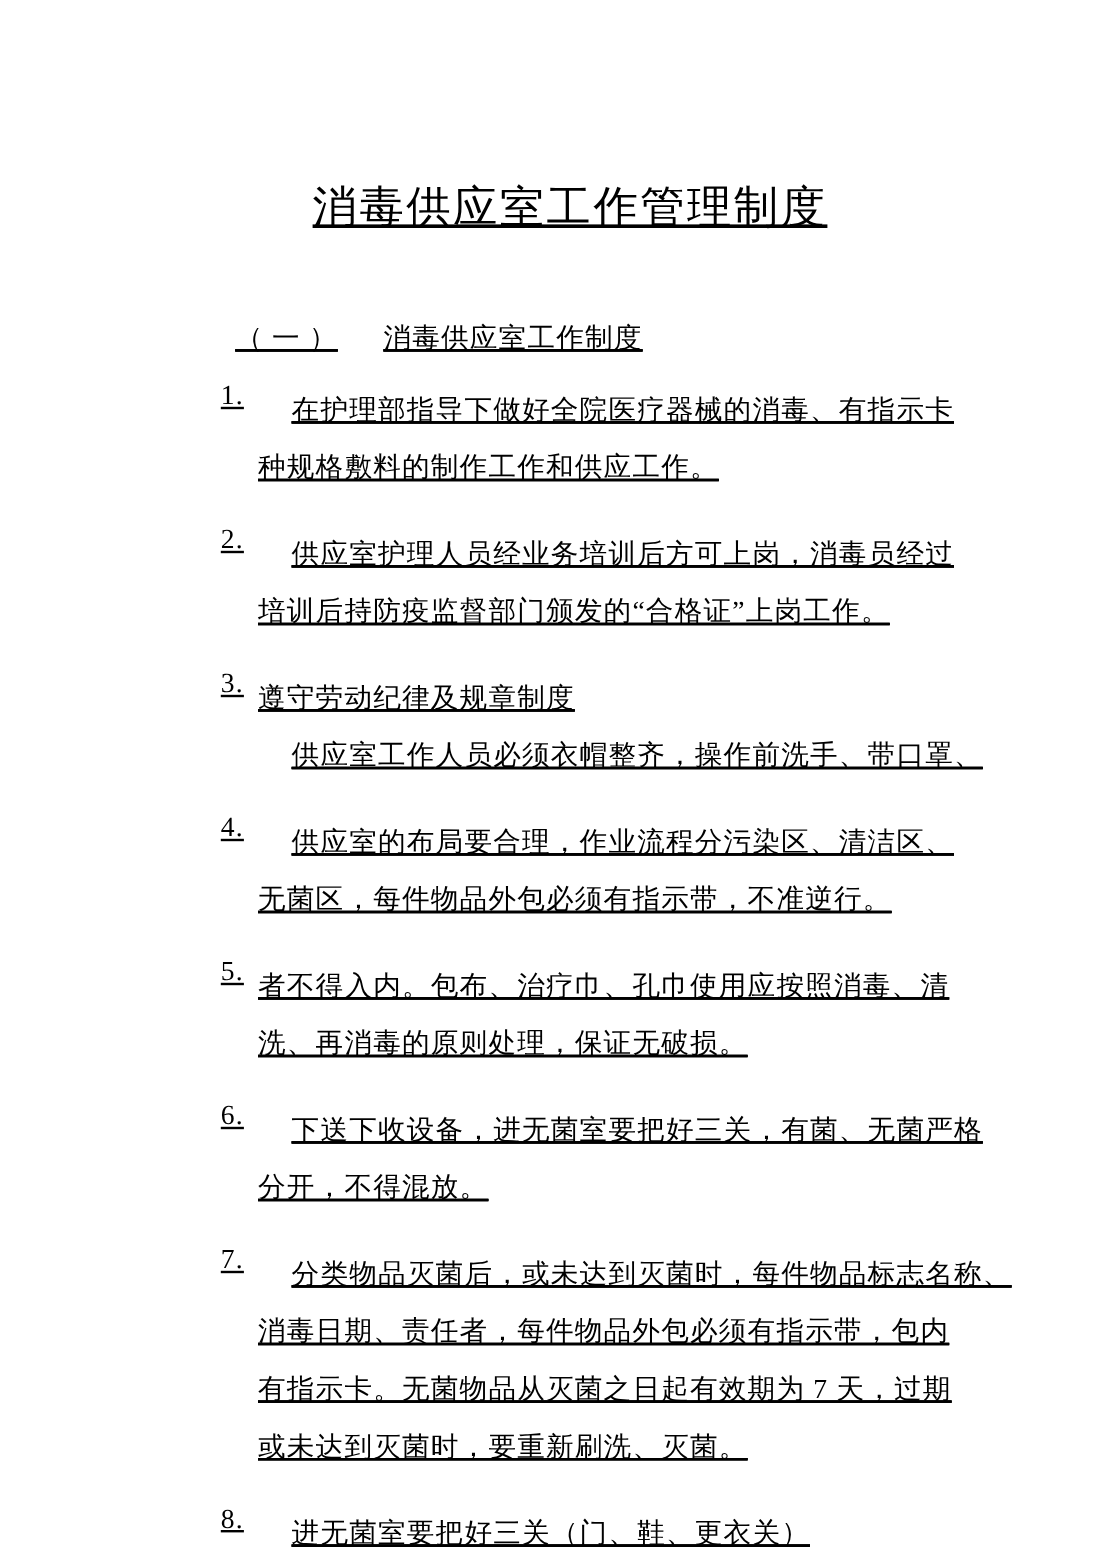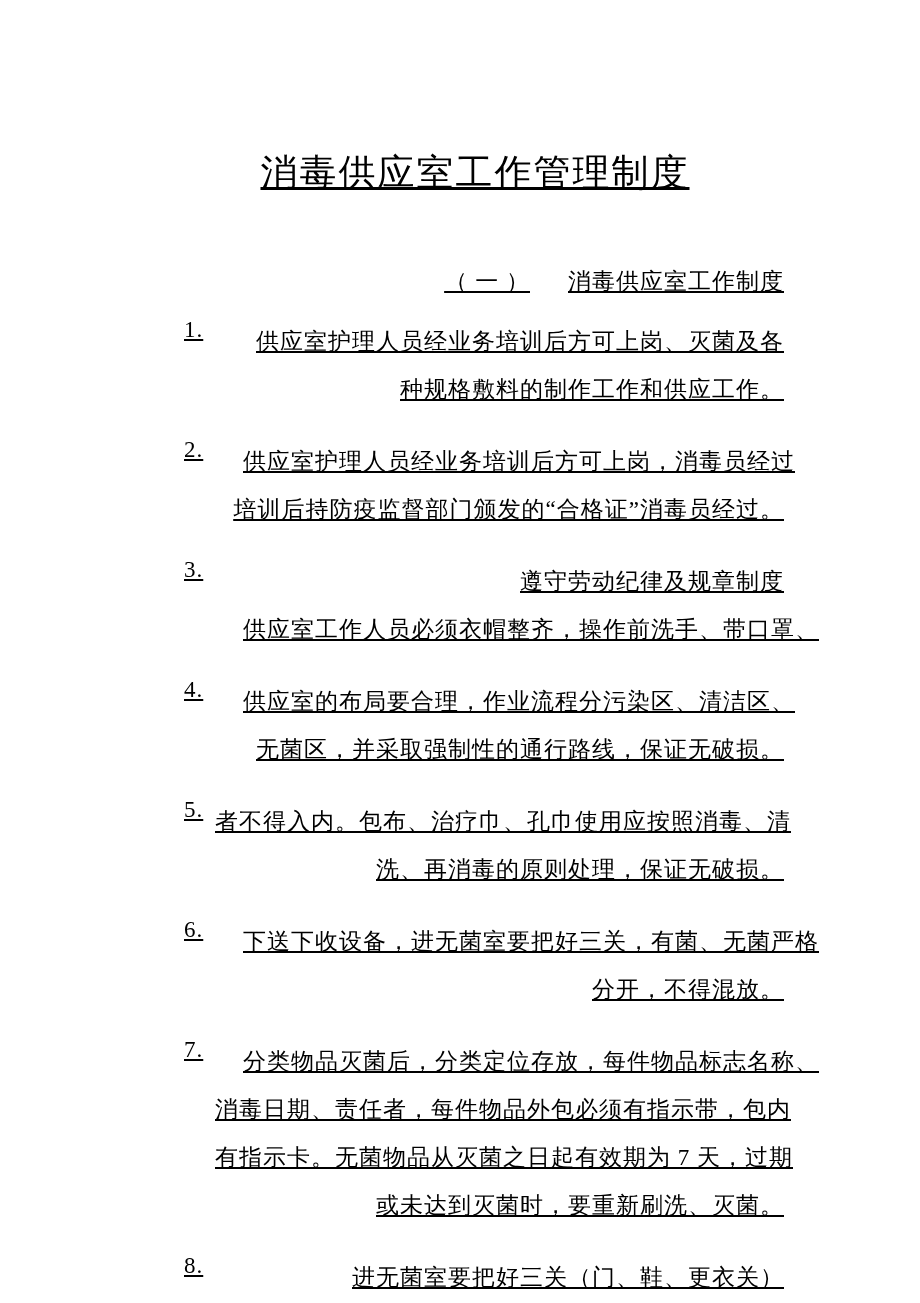--- a/index.html
+++ b/index.html
@@ -30,21 +30,20 @@
     left: 136px;
     width: 660px;
     font-size: 23px;
     letter-spacing: 1px;
     color: #000000;
   }
   .line {
     height: 48px;
     line-height: 48px;
     white-space: nowrap;
-    text-align: right;
   }
   .section-heading .sec-title { margin-left: 14px; }
   .item { position: relative; padding-left: 59px; }
   .item .num {
     position: absolute;
     left: 0;
     top: 0;
     height: 48px;
     line-height: 48px;
   }
@@ -59,57 +58,57 @@
   <div class="doc-title">消毒供应室工作管理制度</div>
 
   <div class="content">
 
     <div class="line section-heading">
       <span>（ 一 ）</span><span class="sec-title">消毒供应室工作制度</span>
     </div>
 
     <div class="item">
       <span class="num">1.</span>
-      <div class="line">供应室护理人员经业务培训后方可上岗、灭菌及各</div>
+      <div class="line">在护理部指导下做好全院医疗器械的消毒、有指示卡</div>
       <div class="line cont">种规格敷料的制作工作和供应工作。</div>
     </div>
 
     <div class="item">
       <span class="num">2.</span>
       <div class="line">供应室护理人员经业务培训后方可上岗，消毒员经过</div>
-      <div class="line cont">培训后持防疫监督部门颁发的“合格证”消毒员经过。</div>
+      <div class="line cont">培训后持防疫监督部门颁发的“合格证”上岗工作。</div>
     </div>
 
     <div class="item">
       <span class="num">3.</span>
       <div class="line cont">遵守劳动纪律及规章制度</div>
       <div class="line">供应室工作人员必须衣帽整齐，操作前洗手、带口罩、</div>
     </div>
 
     <div class="item">
       <span class="num">4.</span>
       <div class="line">供应室的布局要合理，作业流程分污染区、清洁区、</div>
-      <div class="line cont">无菌区，并采取强制性的通行路线，保证无破损。</div>
+      <div class="line cont">无菌区，每件物品外包必须有指示带，不准逆行。</div>
     </div>
 
     <div class="item">
       <span class="num">5.</span>
       <div class="line cont">者不得入内。包布、治疗巾、孔巾使用应按照消毒、清</div>
       <div class="line cont">洗、再消毒的原则处理，保证无破损。</div>
     </div>
 
     <div class="item">
       <span class="num">6.</span>
       <div class="line">下送下收设备，进无菌室要把好三关，有菌、无菌严格</div>
       <div class="line cont">分开，不得混放。</div>
     </div>
 
     <div class="item">
       <span class="num">7.</span>
-      <div class="line">分类物品灭菌后，分类定位存放，每件物品标志名称、</div>
+      <div class="line">分类物品灭菌后，或未达到灭菌时，每件物品标志名称、</div>
       <div class="line cont">消毒日期、责任者，每件物品外包必须有指示带，包内</div>
       <div class="line cont">有指示卡。无菌物品从灭菌之日起有效期为 7 天，过期</div>
       <div class="line cont">或未达到灭菌时，要重新刷洗、灭菌。</div>
     </div>
 
     <div class="item">
       <span class="num">8.</span>
       <div class="line">进无菌室要把好三关（门、鞋、更衣关）</div>
     </div>
 

